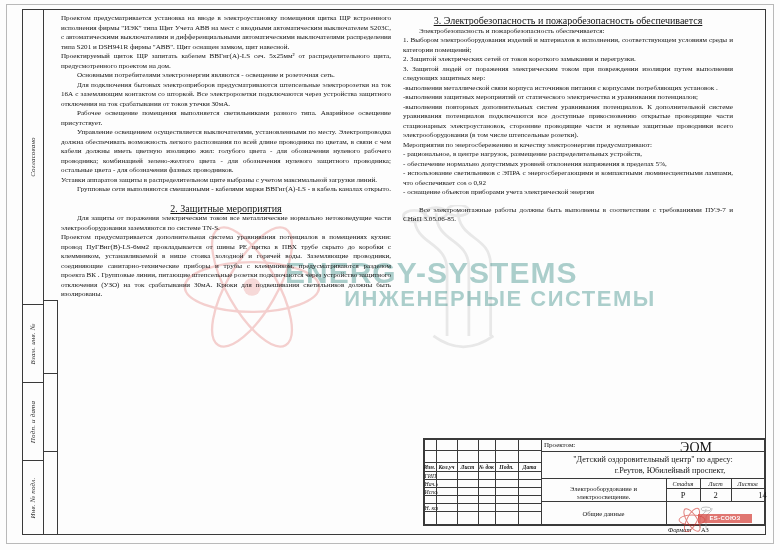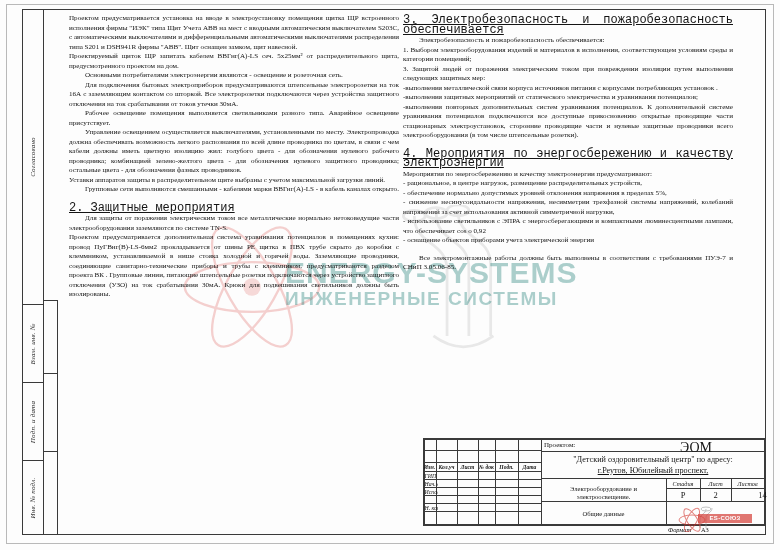--- a/index.html
+++ b/index.html
@@ -99,32 +99,32 @@
   .col {
     position: absolute;
     top: 0;
     width: 330px;
     font-family: "Liberation Serif", serif;
     font-size: 7.1px;
     line-height: 9.5px;
     text-align: justify;
     color: #141414;
   }
-  .col-left  { left: 3px; margin-left: 8px; }
+  .col-left  { left: 3px; }
   .col-right { left: 345px; }
 
   .para { margin: 0 0 0 0; }
   .para.ind { text-indent: 16px; }
   .para.gap { margin-top: 8px; }
 
   .sec-title {
+    text-align: center;
     text-decoration: underline;
     margin: 9px 0 1px 0;
-    font-size: 12px;
-    font-family: Liberation Mono, monospace;
+    font-size: 10px;
   }
   .sec-title.tight { margin-top: 2px; }
 
   
   .wm {
     position: absolute;
     pointer-events: none;
     user-select: none;
   }
   .wm-atom {
@@ -144,23 +144,24 @@
     color: #0f766e;
     font-family: "Liberation Sans", sans-serif;
     font-weight: bold;
   }
   .wm-text .l1 {
     font-size: 30px;
     letter-spacing: 1px;
     line-height: 30px;
   }
   .wm-text .l2 {
-    font-size: 19px;
+    font-size: 22px;
     letter-spacing: 1.5px;
     line-height: 22px;
+    text-align: center;
   }
 
   
   .tblock {
     position: absolute;
     left: 423px;
     top: 438px;
     width: 343px;
     height: 97px;
     box-sizing: border-box;
@@ -321,31 +322,30 @@
       <div class="sec-title">2. Защитные мероприятия</div>
 
       <p class="para ind">Для защиты от поражения электрическим током все металлические нормально нетоковедущие части электрооборудования заземляются по системе TN-S.</p>
       <p class="para">Проектом предусматривается дополнительная система уравнивания потенциалов в помещениях кухни: провод ПуГВнг(В)-LS-6мм2 прокладывается от шины РЕ щитка в ПВХ трубе скрыто до коробки с клеммником, устанавливаемой в нише стояка холодной и горячей воды. Заземляющие проводники, соединяющие санитарно-технические приборы и трубы с клеммником, предусматриваются разделом проекта  ВК . Групповые линии, питающие штепсельные розетки подключаются через устройство защитного отключения (УЗО) на ток срабатывания 30мА. Крюки для подвешивания светильников должны быть изолированы.</p>
     </div>
 
     <div class="col col-right">
       <div class="sec-title tight">3. Электробезопасность и пожаробезопасность обеспечивается</div>
       <p class="para ind">Электробезопасность и пожаробезопасность обеспечивается:</p>
       <p class="para">1. Выбором электрооборудования изделий и материалов в исполнении,  соответствующем условиям среды и категории помещений;</p>
+      <p class="para">2. Защитой электрических сетей от токов короткого замыкания и перегрузки.</p>
       <p class="para">3. Защитой людей от поражения электрическим током при повреждении изоляции путем выполнения следующих защитных мер:</p>
       <p class="para">-выполнения металлической связи корпуса источников питания с корпусами потребляющих установок .</p>
       <p class="para">-выполнения защитных мероприятий от статического электричества и уравнивания потенциалов;</p>
       <p class="para">-выполнения повторных дополнительных систем  уравнивания потенциалов. К дополнительной системе уравнивания потенциалов подключаются все доступные прикосновению открытые проводящие части стационарных электроустановок, сторонние проводящие части и нулевые защитные проводники всего электрооборудования (в том числе штепсельные розетки).</p>
 
-      <div class="sec-title">4. Мероприятия по энергосбережению и качеству электроэнергии</div>
 
       <p class="para">Мероприятия по энергосбережению и качеству электроэнергии предусматривают:</p>
       <p class="para">- рациональное, в центре нагрузок, размещение  распределительных устройств,</p>
       <p class="para">- обеспечение нормально допустимых уровней отклонения напряжения в пределах 5%,</p>
-      <p class="para">- снижение несинусоидальности напряжения, несимметрии трехфазной системы напряжений, колебаний напряжений за счет использования активной симметричной нагрузки,</p>
       <p class="para">- использование светильников с  ЭПРА с энергосберегающими и компактными люминесцентными лампами, что обеспечивает   cos о  0,92</p>
       <p class="para">- оснащение объектов  приборами учета электрической энергии</p>
       <p class="para ind gap">Все электромонтажные работы должны быть выполнены в соответствии с требованиями ПУЭ-7 и  СНиП 3.05.06-85.</p>
     </div>
   </div>
 
   <div class="tblock">
 
     <div class="tb-line tb-h bold" style="left:0;top:0;width:343px;"></div>
     <div class="tb-line tb-h bold" style="left:0;top:86px;width:343px;"></div>
@@ -387,21 +387,21 @@
 
     <div class="tb-txt tb-role" style="left:1.5px;top:34.5px;width:13px;">ГИП</div>
     <div class="tb-txt tb-role" style="left:1.5px;top:42.5px;width:13px;">Нач. отд.</div>
     <div class="tb-txt tb-role" style="left:1.5px;top:50.5px;width:13px;">Исполн.</div>
     <div class="tb-txt tb-role" style="left:1.5px;top:66.5px;width:13px;">Н. контр.</div>
 
     <div class="tb-txt tb-lbl" style="left:121px;top:2.5px;">Проектом:</div>
     <div class="tb-txt tb-val" style="left:205px;top:1.5px;width:136px;">ЭОМ</div>
 
     <div class="tb-txt tb-obj" style="left:119px;top:16px;width:222px;white-space:normal;">"Детский оздоровительный центр" по адресу:</div>
-    <div class="tb-txt tb-obj" style="left:119px;top:27px;width:222px;white-space:normal;text-decoration:underline;">г.Реутов, Юбилейный проспект,</div>
+    <div class="tb-txt tb-obj" style="left:136px;top:27px;width:222px;white-space:normal;">г.Реутов, Юбилейный проспект,</div>
 
     <div class="tb-txt tb-sheetname" style="left:119px;top:46px;width:123px;">Электрооборудование и</div>
     <div class="tb-txt tb-sheetname" style="left:119px;top:54px;width:123px;">электроосвещение.</div>
 
     <div class="tb-txt tb-sheetname" style="left:119px;top:71px;width:123px;">Общие данные</div>
 
     <div class="tb-txt tb-stage" style="left:243px;top:42px;width:34px;">Стадия</div>
     <div class="tb-txt tb-stage" style="left:277px;top:42px;width:31px;">Лист</div>
     <div class="tb-txt tb-stage" style="left:308px;top:42px;width:33px;">Листов</div>
 

